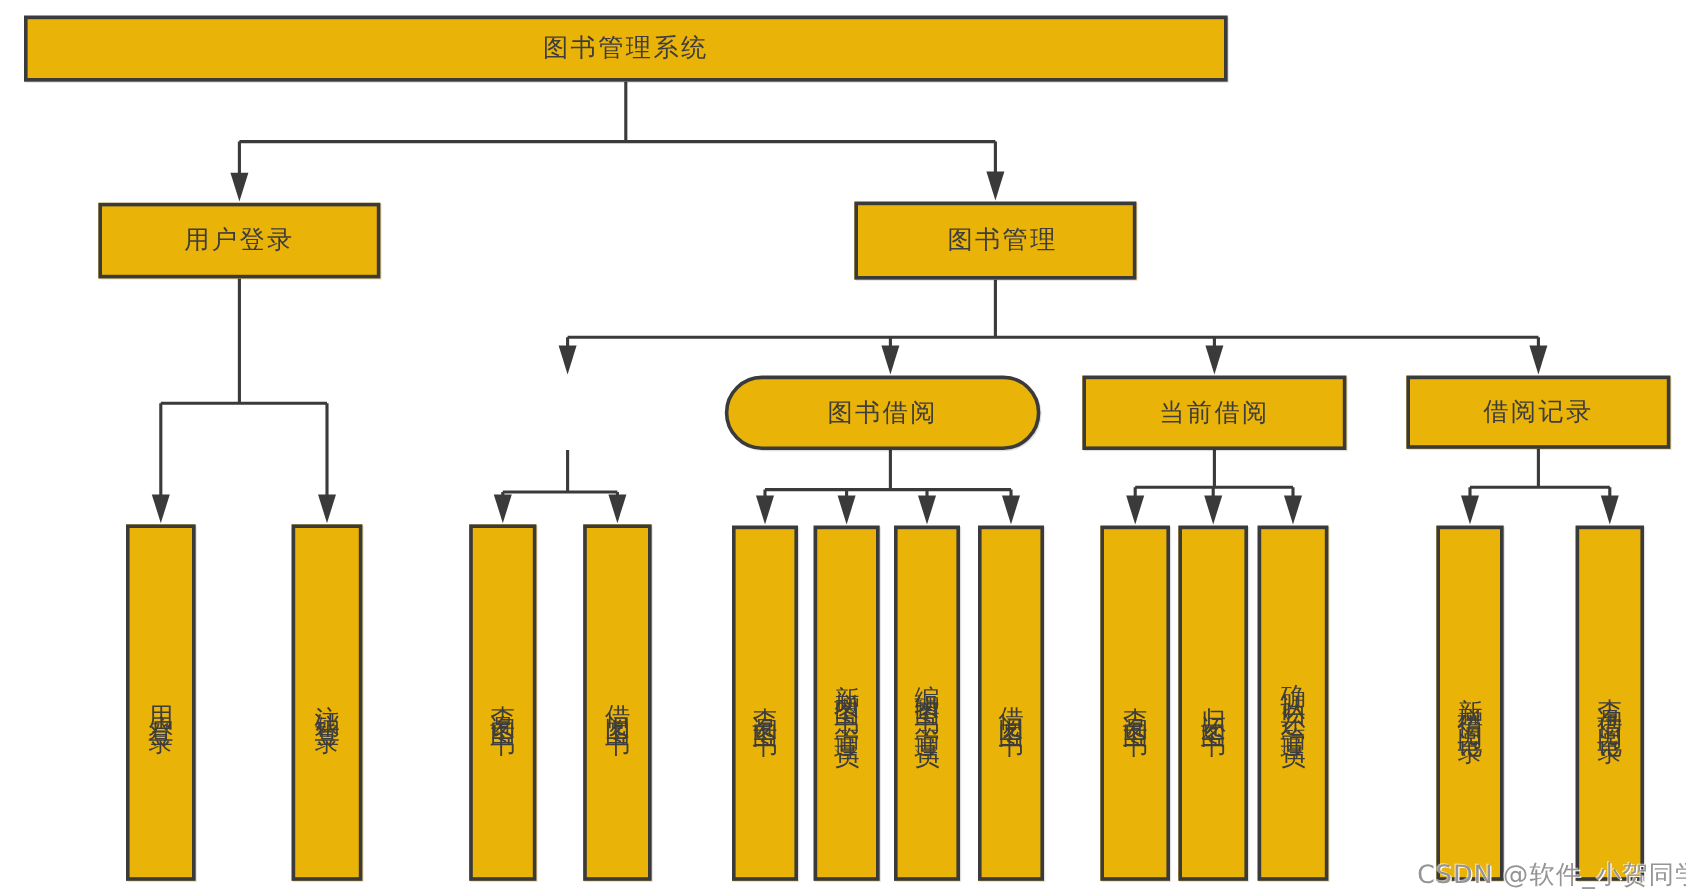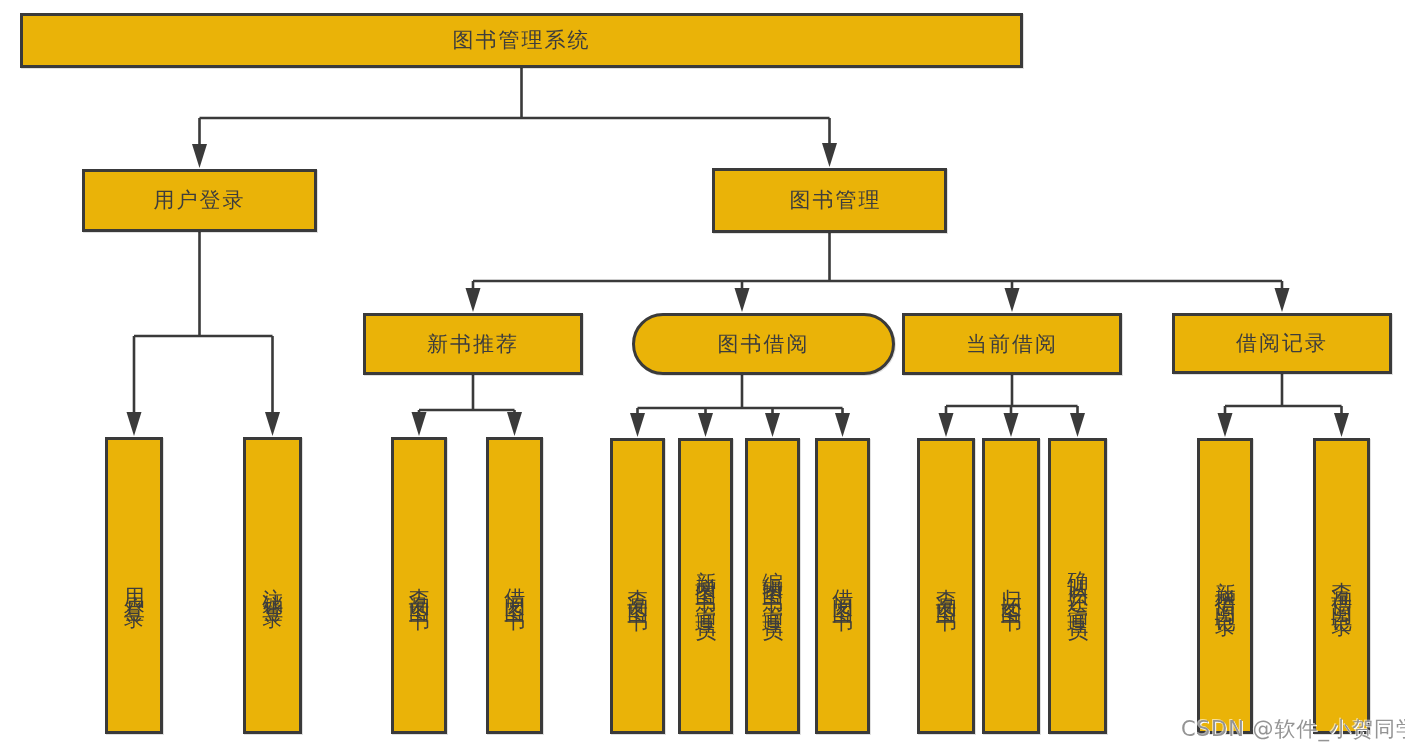--- a/index.html
+++ b/index.html
@@ -84,24 +84,21 @@
   <div class="watermark" style="left: 1181px; top: 715px; color: rgb(148, 148, 148);">CSDN @软件_小贺同学</div>
 <div class="node h" style="left: 20px; top: 13px; width: 1003px; height: 55px; border-color: rgb(58, 58, 58);">
       <span class="label" style="color: rgb(61, 61, 61);">图书管理系统</span>
     </div>
     <div class="node h" style="left: 82px; top: 169px; width: 235px; height: 63px; border-color: rgb(58, 58, 58);">
       <span class="label" style="color: rgb(61, 61, 61);">用户登录</span>
     </div>
     <div class="node h" style="left: 712px; top: 168px; width: 235px; height: 65px; border-color: rgb(58, 58, 58); padding-left: 12px;">
       <span class="label" style="color: rgb(61, 61, 61);">图书管理</span>
     </div>
-    <div class="node h" style="left: 363px; top: 313px; width: 220px; height: 62px; border-color: rgb(58, 58, 58);">
-      <span class="label" style="color: rgb(61, 61, 61);">新书推荐</span>
-    </div>
-    <div class="node h" style="left: 632px; top: 313px; width: 263px; height: 62px; border-color: rgb(58, 58, 58); border-radius: 31px;">
+    <div class="node h" style="left: 604px; top: 313px; width: 263px; height: 62px; border-color: rgb(58, 58, 58); border-radius: 31px;">
       <span class="label" style="color: rgb(61, 61, 61);">图书借阅</span>
     </div>
     <div class="node h" style="left: 902px; top: 313px; width: 220px; height: 62px; border-color: rgb(58, 58, 58);">
       <span class="label" style="color: rgb(61, 61, 61); font-family: Liberation Serif, serif;">当前借阅</span>
     </div>
     <div class="node h" style="left: 1172px; top: 313px; width: 220px; height: 61px; border-color: rgb(58, 58, 58);">
       <span class="label" style="color: rgb(61, 61, 61);">借阅记录</span>
     </div>
     <div class="node v" style="left: 105px; top: 437px; width: 58px; height: 297px; border-color: rgb(58, 58, 58);">
       <span class="label" style="color: rgb(61, 61, 61);">用户登录</span>

